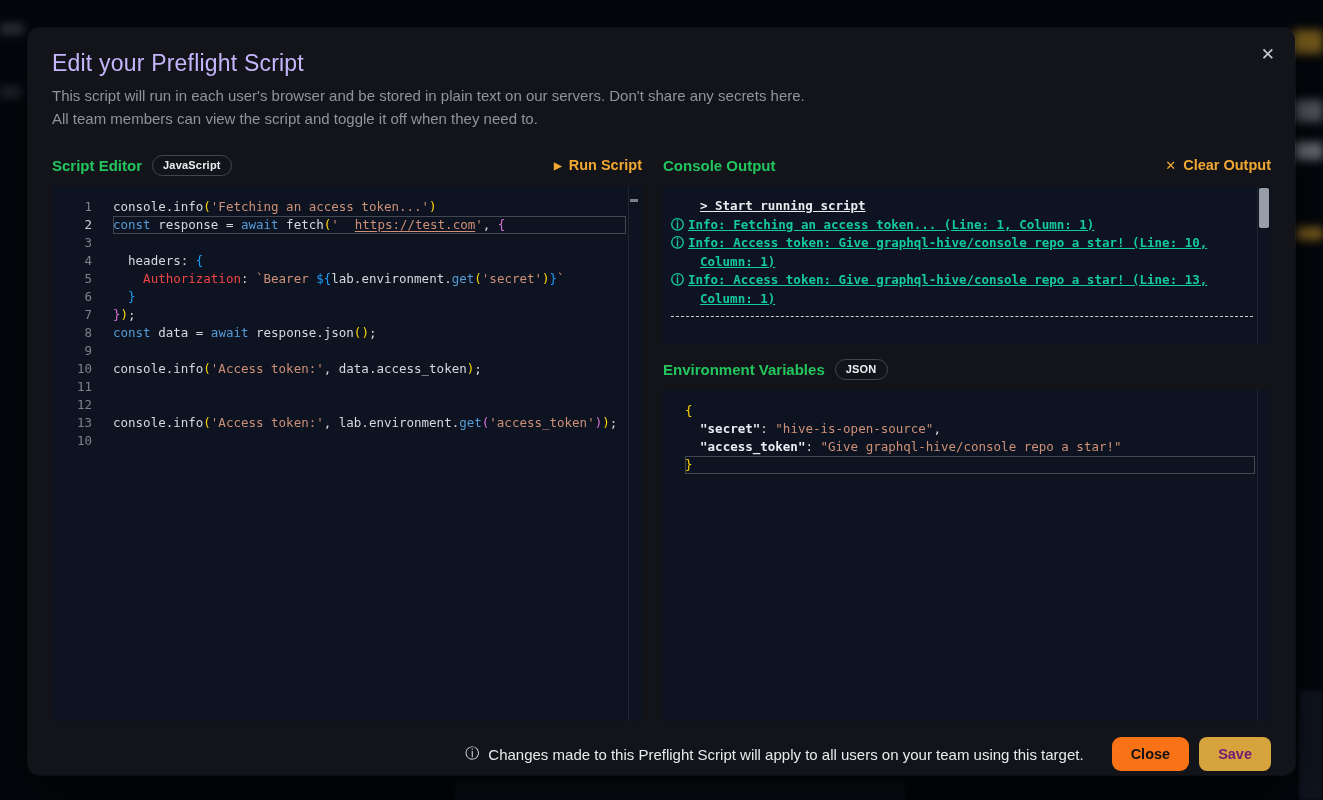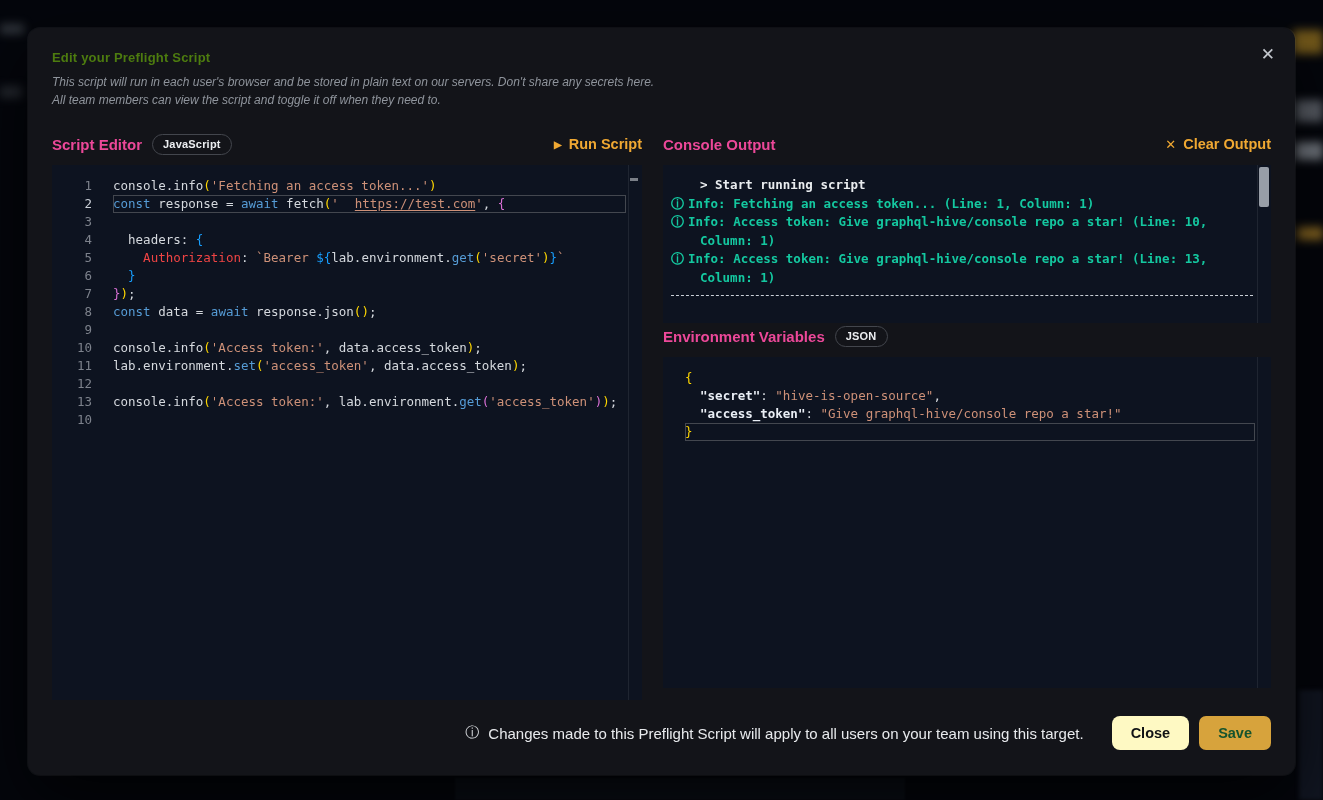--- a/index.html
+++ b/index.html
@@ -10,29 +10,29 @@
   .bg-blob { position:absolute; filter:blur(5px); opacity:.85; }
 
   
   .modal { position:absolute; left:28px; top:28px; width:1267px; height:747px;
     background:#131419; border-radius:12px; padding:22px 24px 16px 24px;
     box-shadow:0 0 0 1px rgba(255,255,255,.05), 0 24px 70px rgba(0,0,0,.75); }
 
   .modal-close { position:absolute; top:18px; right:20px; background:none; border:none;
     color:#c3c7cd; font-size:17px; line-height:1; cursor:pointer; font-family:inherit; }
 
-  .title { color:#4d7c0f; font-size:13px; font-weight:bold; letter-spacing:.2px; margin-bottom:8px; }
-  .desc { color:#8f949c; font-size:12px; line-height:1.5;font-style:italic; }
+  .title { color:#c4b5fd; font-size:23px; font-weight:normal; letter-spacing:.2px; margin-bottom:8px; }
+  .desc { color:#8f949c; font-size:15px; line-height:1.5; }
 
   .columns { display:flex; gap:21px; margin-top:22px; }
   .col-left { width:590px; }
   .col-right { flex:1; }
 
   .col-header { display:flex; align-items:center; height:26px; margin-bottom:8px; }
-  .section-label { color:#ec4899; font-size:15px; font-weight:bold;text-align:center; }
+  .section-label { color:#22c55e; font-size:15px; font-weight:bold;text-align:center; }
   .badge { margin-left:10px; border:1px solid #43464d; border-radius:11px; padding:3px 10px 4px;
     color:#eceef1; font-size:11px; font-weight:bold; letter-spacing:.2px; }
   .spacer { flex:1; }
   .text-btn { display:flex; align-items:center; gap:7px; background:none; border:none;
     color:#f0a832; font-size:14.5px; font-weight:600; cursor:pointer; font-family:inherit; }
   .text-btn .glyph { font-size:10px; }
   .text-btn .glyph.x { font-size:13px; font-weight:400; }
 
   
   .editor { position:relative; background:#0d1320; overflow:hidden;
@@ -59,37 +59,37 @@
   .tok-ky { color:#e9eef5; font-weight:bold; }
 
   .scroll-track { position:absolute; top:0; right:0; bottom:0; width:14px;
     border-left:1px solid rgba(255,255,255,.08); }
   .ruler-dash { position:absolute; top:13px; right:4px; width:8px; height:3px; background:#7a7f87; }
 
   
   .console-panel { position:relative; background:#0d1320; height:158px; overflow:hidden;
     padding:11px 18px 0 4px; font-family:"DejaVu Sans Mono","Liberation Mono",monospace;
     font-size:12.5px; font-weight:600; line-height:18.5px; }
-  .entry { position:relative; padding-left:33px; color:#e9ecef; }
+  .entry { position:relative; padding-left:33px; color:#e9ecef;text-decoration:underline; }
   .entry.info { color:#14c8a0; text-indent:-12px; }
   .entry .i { position:absolute; left:4px; top:0; color:#14c8a0; font-size:13px; text-indent:0; }
   .entry.sep { border-top:1px dashed #c9ced6; height:0; margin:8px 0 0 4px; padding:0; }
   .console-panel .scroll-thumb { position:absolute; top:2px; right:2px; width:10px; height:40px;
     background:#989ea7; border-radius:2px; }
 
-  .env-header { }
+  .env-header { margin-top:12px; }
 
   
   .footer { display:flex; align-items:center; justify-content:flex-end; gap:10px; margin-top:14px; height:38px; }
   .note { display:flex; align-items:center; gap:9px; color:#e8eaed; font-size:15px; margin-right:18px; }
   .note .i { font-size:14px; color:#dfe2e6; }
   .btn { border:none; border-radius:8px; font-size:14.5px; font-weight:600; padding:9px 19px;
     cursor:pointer; font-family:inherit; }
-  .btn.close { background:#fef9c3; color:#101214; }
-  .btn.save { background:#d7a33c; color:#14532d;border-radius:7px; }
+  .btn.close { background:#f97316; color:#101214;border-radius:9px; }
+  .btn.save { background:#d7a33c; color:#701a75; }
 </style>
 </head>
 <body>
 
 <div class="bg-blob" style="right:0; top:30px; width:30px; height:24px; background:#8a6a1e;"></div>
 <div class="bg-blob" style="right:0; top:100px; width:28px; height:22px; background:#6d727b;"></div>
 <div class="bg-blob" style="right:0; top:142px; width:28px; height:18px; background:#8d939c;"></div>
 <div class="bg-blob" style="right:0; top:227px; width:26px; height:13px; background:#a97f28;"></div>
 <div class="bg-blob" style="right:0; top:690px; width:24px; height:110px; background:#141926; filter:blur(2px);"></div>
 <div class="bg-blob" style="left:455px; top:778px; width:450px; height:22px; background:#0c1018; filter:blur(1px);"></div>
@@ -119,21 +119,21 @@
         <div class="code-row"><span class="gutter">1</span><span class="code-line"><span class="tok-pl">console.info</span><span class="tok-b1">(</span><span class="tok-st">'Fetching an access token...'</span><span class="tok-b1">)</span></span></div>
           <div class="code-row active"><span class="gutter">2</span><span class="code-line"><span class="tok-kw">const</span><span class="tok-pl"> response = </span><span class="tok-kw">await</span><span class="tok-pl"> fetch</span><span class="tok-b1">(</span><span class="tok-st">'</span><span class="tok-lk">https://test.com</span><span class="tok-st">'</span><span class="tok-pl">, </span><span class="tok-b2">{</span></span></div>
           <div class="code-row"><span class="gutter">3</span></div>
           <div class="code-row"><span class="gutter">4</span><span class="code-line"><span class="tok-pl">  headers: </span><span class="tok-b3">{</span></span></div>
           <div class="code-row"><span class="gutter">5</span><span class="code-line"><span class="tok-pl">    </span><span class="tok-ty">Authorization</span><span class="tok-pl">: </span><span class="tok-st">`Bearer </span><span class="tok-b3">${</span><span class="tok-pl">lab.environment.</span><span class="tok-fn">get</span><span class="tok-b1">(</span><span class="tok-st">'secret'</span><span class="tok-b1">)</span><span class="tok-b3">}</span><span class="tok-st">`</span></span></div>
           <div class="code-row"><span class="gutter">6</span><span class="code-line"><span class="tok-pl">  </span><span class="tok-b3">}</span></span></div>
           <div class="code-row"><span class="gutter">7</span><span class="code-line"><span class="tok-b2">}</span><span class="tok-b1">)</span><span class="tok-pl">;</span></span></div>
           <div class="code-row"><span class="gutter">8</span><span class="code-line"><span class="tok-kw">const</span><span class="tok-pl"> data = </span><span class="tok-kw">await</span><span class="tok-pl"> response.json</span><span class="tok-b1">()</span><span class="tok-pl">;</span></span></div>
           <div class="code-row"><span class="gutter">9</span><span class="code-line"></span></div>
           <div class="code-row"><span class="gutter">10</span><span class="code-line"><span class="tok-pl">console.info</span><span class="tok-b1">(</span><span class="tok-st">'Access token:'</span><span class="tok-pl">, data.access_token</span><span class="tok-b1">)</span><span class="tok-pl">;</span></span></div>
-          <div class="code-row"><span class="gutter">11</span><span class="code-line"><span class="tok-pl">lab.environment.</span><span class="tok-fn">set</span><span class="tok-b1">(</span><span class="tok-st">'access_token'</span><span class="tok-pl">, data.access_token</span><span class="tok-b1">)</span><span class="tok-pl">;</span></span></div>
+          <div class="code-row"><span class="gutter">11</span></div>
           <div class="code-row"><span class="gutter">12</span><span class="code-line"></span></div>
           <div class="code-row"><span class="gutter">13</span><span class="code-line"><span class="tok-pl">console.info</span><span class="tok-b1">(</span><span class="tok-st">'Access token:'</span><span class="tok-pl">, lab.environment.</span><span class="tok-fn">get</span><span class="tok-b2">(</span><span class="tok-st">'access_token'</span><span class="tok-b2">)</span><span class="tok-b1">)</span><span class="tok-pl">;</span></span></div>
           <div class="code-row"><span class="gutter">10</span><span class="code-line"></span></div>
           <div class="scroll-track"></div>
         <div class="ruler-dash"></div>
       </div>
     </div>
 
     <div class="col-right">
       <div class="col-header">

